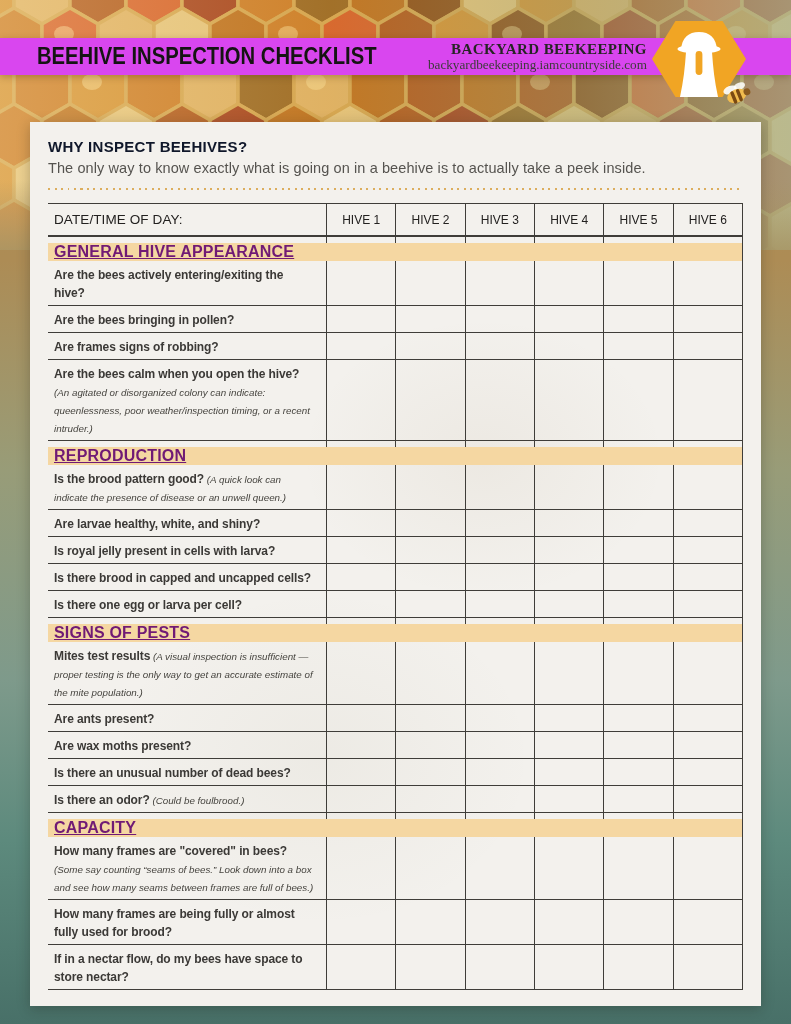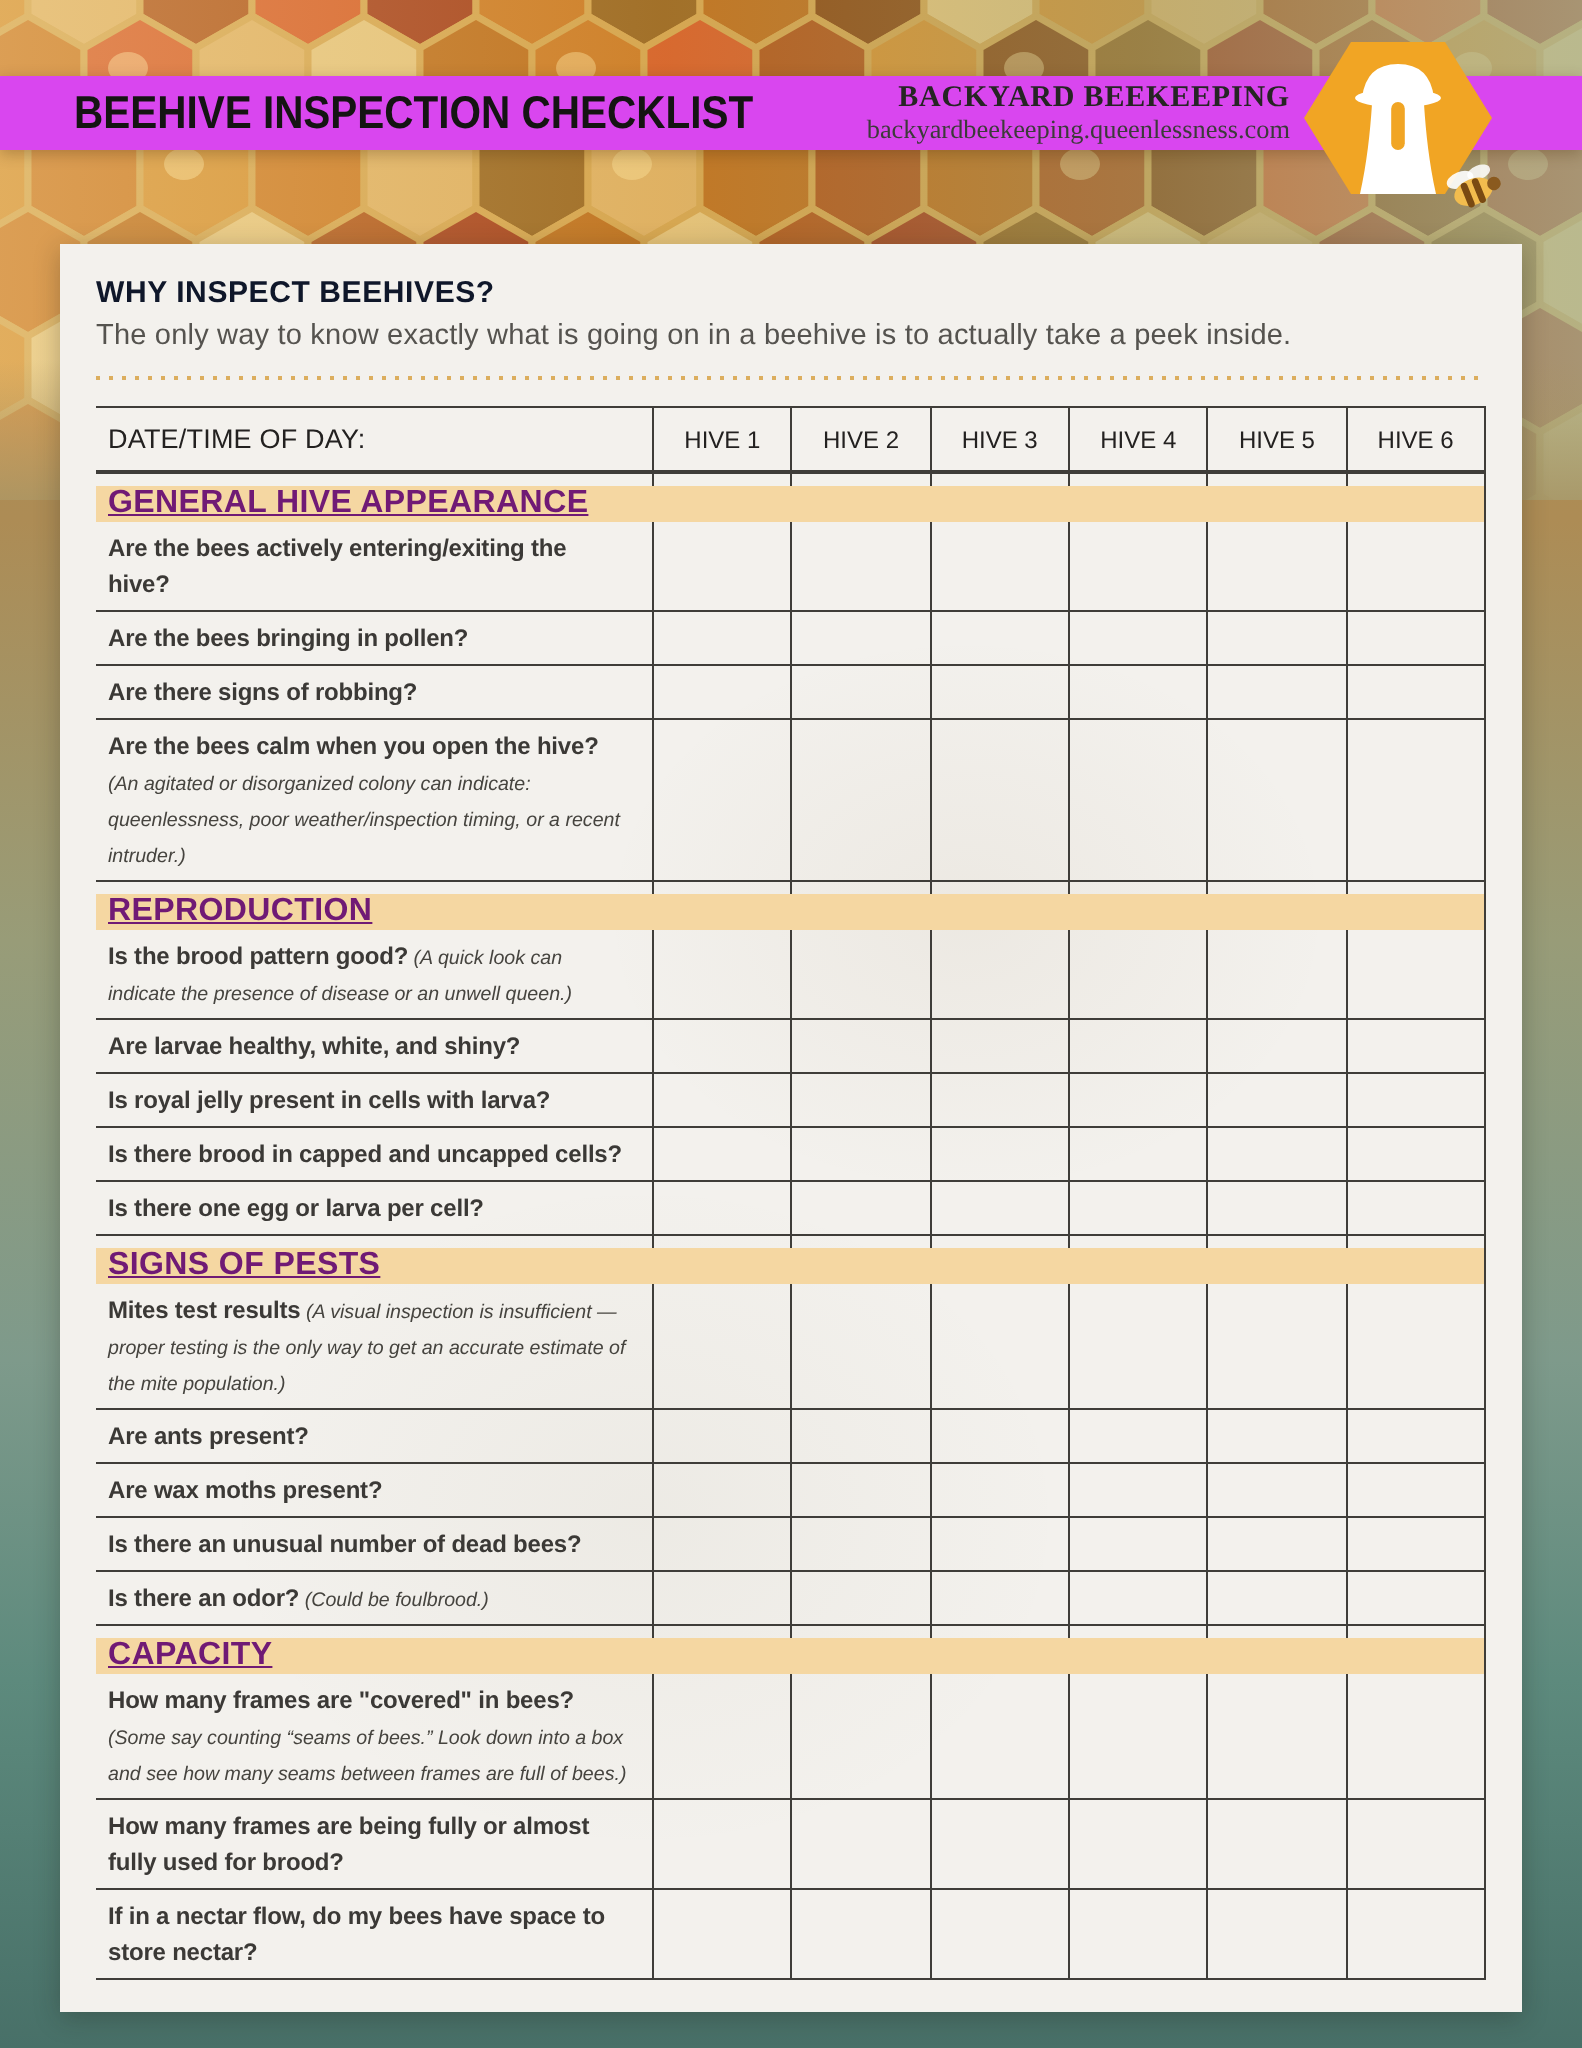--- a/index.html
+++ b/index.html
@@ -218,21 +218,21 @@
       <polygon points="826,248 854,264 854,296 826,312 798,296 798,264" fill="#c0721f" stroke="#d8a851" stroke-width="3.5"></polygon>
     </svg>
   <div class="bg-wash"></div>
   <div class="bg-fade"></div>
 </div>
 
 <div class="banner">
   <div class="banner-title">BEEHIVE INSPECTION CHECKLIST</div>
   <div class="banner-right">
     <div class="brand">BACKYARD BEEKEEPING</div>
-    <div class="site">backyardbeekeeping.queenlessness.com</div>
+    <div class="site">backyardbeekeeping.iamcountryside.com</div>
   </div>
 </div>
 
 <div class="logo">
   <div class="hex"></div>
   <svg class="sil" width="60" height="72" viewBox="0 0 60 72">
     <ellipse cx="30" cy="24" rx="21.5" ry="4.6" fill="#fff"></ellipse>
     <path d="M12,24 Q14,7 30,7 Q46,7 48,24 Z" fill="#fff"></path>
     <path d="M17,27 C16,42 14.5,56 11,72 L49,72 C45.5,56 44,42 43,27 Z" fill="#fff"></path>
     <rect x="26.6" y="26" width="6.8" height="24" rx="3.4" fill="#f1a524"></rect>
@@ -292,21 +292,21 @@
         </div>
         <div class="cell"></div>
         <div class="cell"></div>
         <div class="cell"></div>
         <div class="cell"></div>
         <div class="cell"></div>
         <div class="cell"></div>
       </div>
       <div class="row">
         <div class="q-cell">
-          <div><span class="q-text">Are there signs of robbing?</span></div>
+          <div><span class="q-text">Are frames signs of robbing?</span></div>
         </div>
         <div class="cell"></div>
         <div class="cell"></div>
         <div class="cell"></div>
         <div class="cell"></div>
         <div class="cell"></div>
         <div class="cell"></div>
       </div>
       <div class="row">
         <div class="q-cell">

